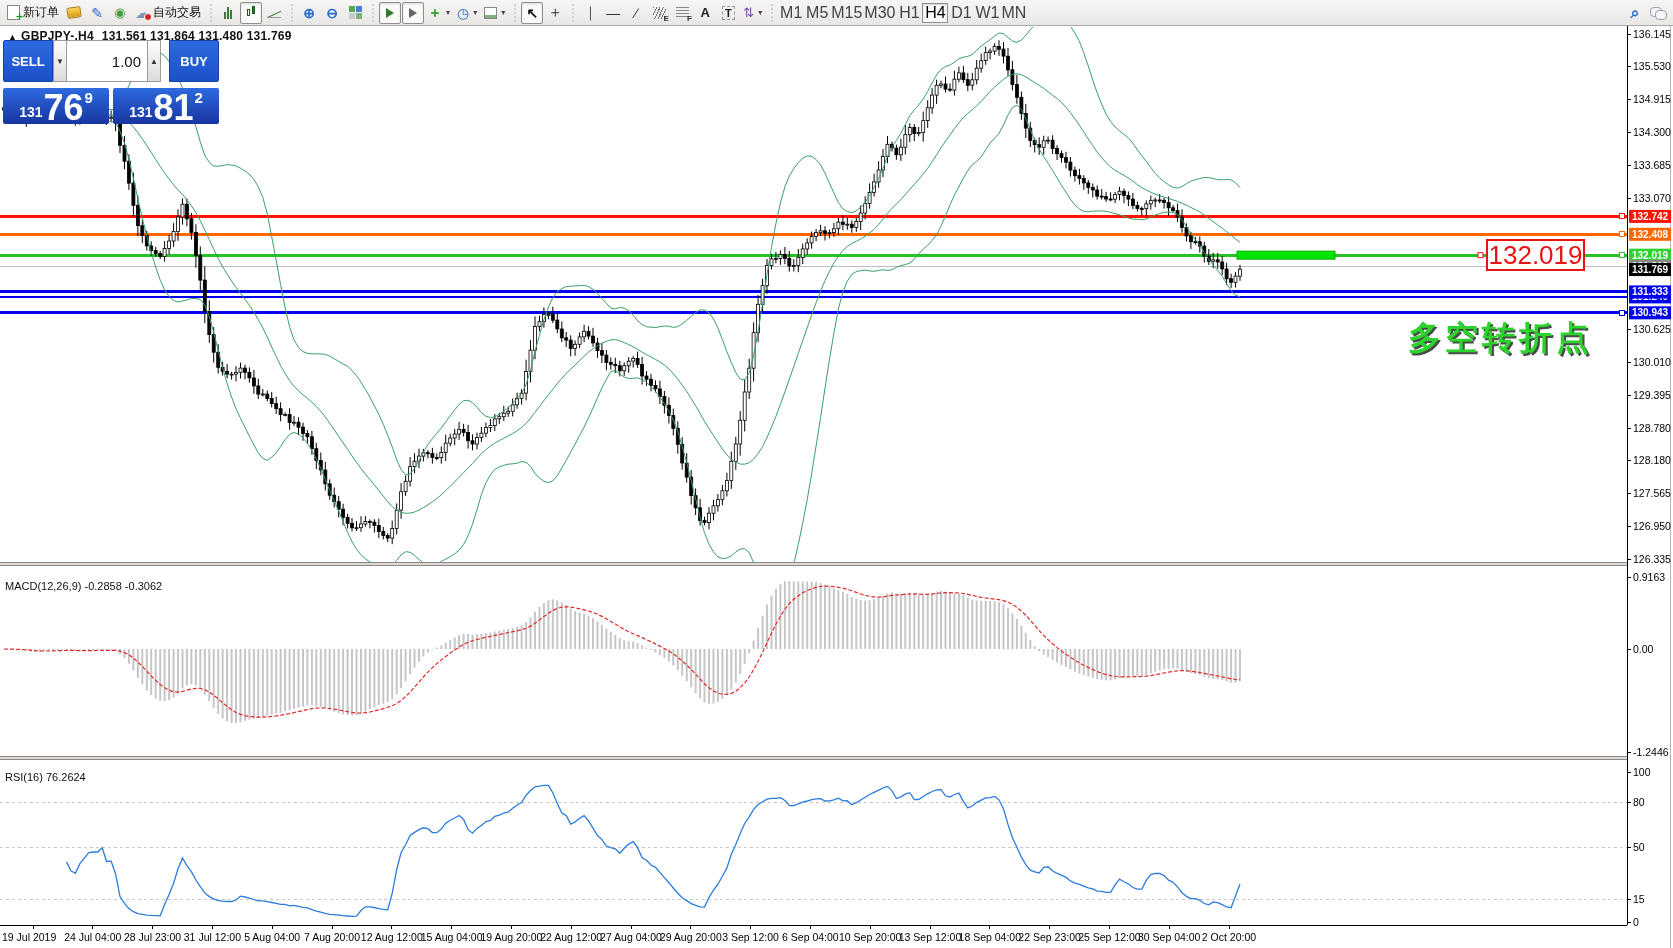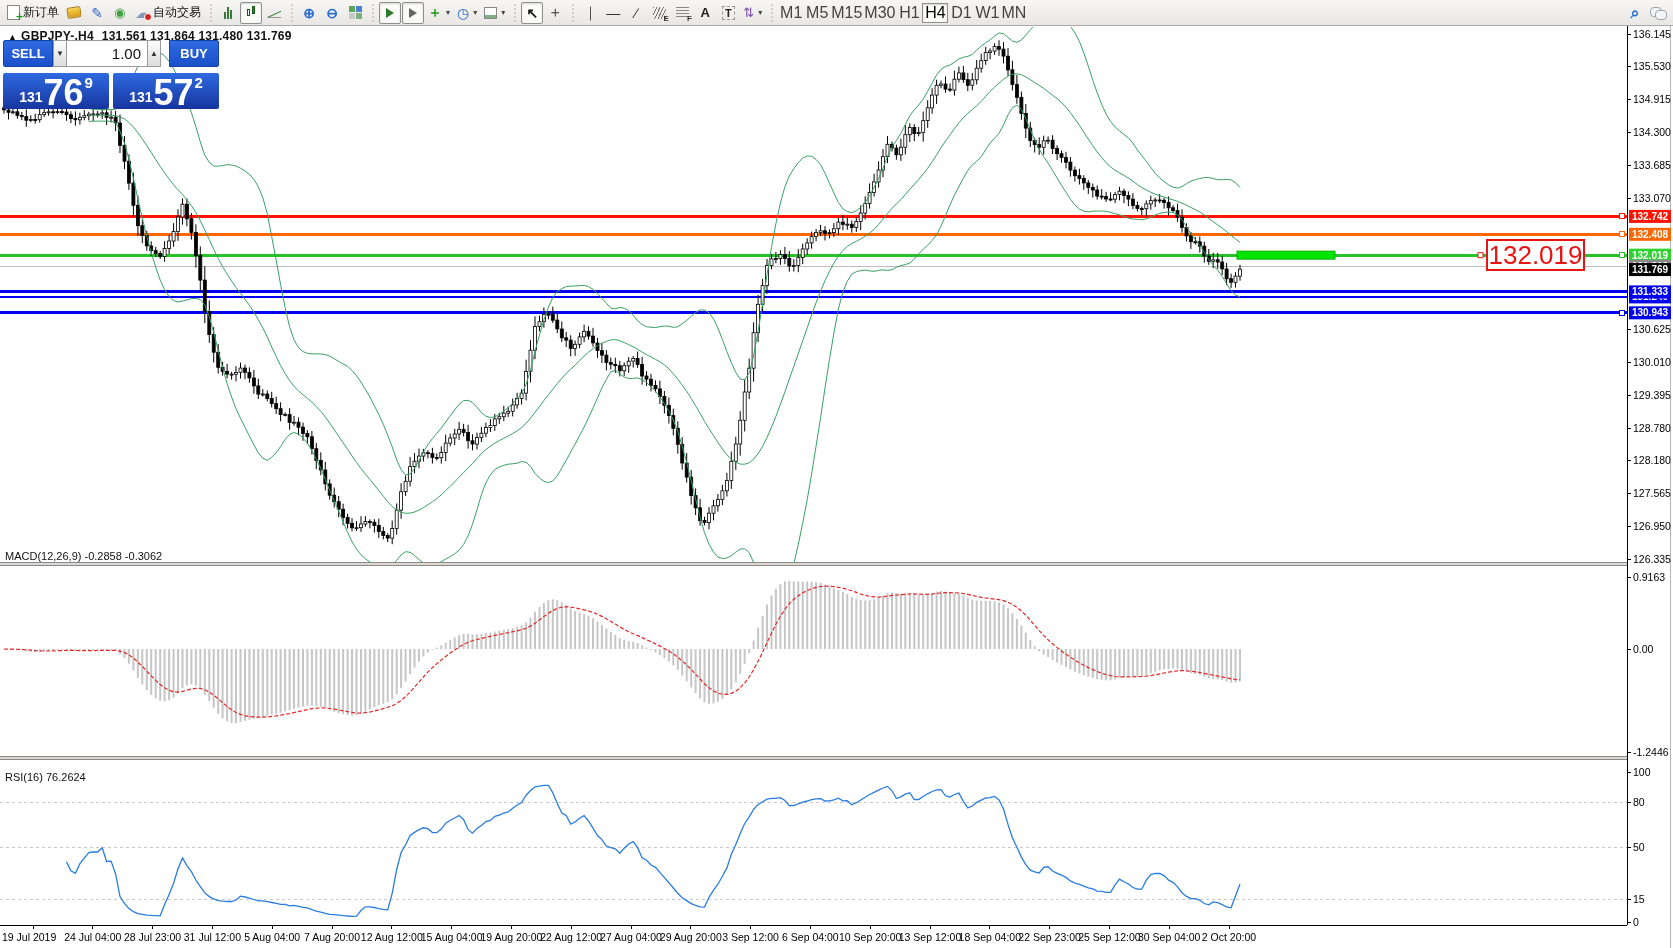--- a/index.html
+++ b/index.html
@@ -64,42 +64,42 @@
   #tf-box{display:flex;align-items:center;}
   .spacer{flex:1;}
 
   
   #chartArea{position:absolute;left:0;top:0;width:1673px;height:948px;}
   #symbolTitle{position:absolute;left:8px;top:29px;font-size:12px;font-weight:bold;color:#111;letter-spacing:.2px;}
   #symbolTitle .tri{font-size:9px;margin-right:4px;}
   #symbolTitle .ohlc{font-weight:bold;margin-left:8px;}
 
   #orderPanel{position:absolute;left:3px;top:40px;width:216px;}
-  .op-row1{display:flex;height:27px;}
+  .op-row1{display:flex;height:42px;}
   .op-btn{background:linear-gradient(#2e6ae0,#1b50c8);color:#fff;font-size:13px;font-weight:bold;
      display:flex;align-items:center;justify-content:center;border:1px solid #1443a8;}
   #sellBtn{width:50px;border-radius:2px 0 0 2px;}
   #buyBtn{width:50px;margin-left:8px;border-radius:0 2px 2px 0;}
   .spin{width:14px;background:linear-gradient(#fdfdfd,#dcdcdc);border:1px solid #9a9a9a;
      display:flex;align-items:center;justify-content:center;font-size:8px;color:#333;}
   #volInput{width:80px;border:1px solid #9a9a9a;border-left:none;border-right:none;
      text-align:right;font-size:15px;padding-right:6px;color:#111;font-family:"Liberation Sans",sans-serif;}
   .op-row2{display:flex;margin-top:6px;gap:4px;}
   .px-box{width:106px;height:36px;background:linear-gradient(#2e6ae0,#17359e);color:#fff;
      display:flex;align-items:flex-end;justify-content:center;padding-bottom:2px;border-radius:2px;}
   .px-box .small{font-size:14px;font-weight:bold;margin-bottom:2px;}
   .px-box .big{font-size:36px;font-weight:bold;line-height:28px;margin:0 1px;}
   .px-box .sup{font-size:15px;font-weight:bold;align-self:flex-start;margin-top:1px;}
 
   #callout{position:absolute;left:1486px;top:239px;width:99px;height:32px;background:#fff;
      border:2px solid #e81414;color:#e81414;font-size:26px;display:flex;align-items:center;justify-content:center;z-index:5;}
   #cnNote{position:absolute;left:1408px;top:316px;font-size:33px;font-weight:bold;color:#2cd32c;
      letter-spacing:4px;text-shadow:2px 2px 0 #4a4a4a;z-index:5;white-space:nowrap;}
   .ind-label{position:absolute;left:5px;font-size:11px;color:#111;}
-  #macdLabel{top:550px;}
+  #macdLabel{top:580px;}
   #rsiLabel{top:771px;}
   svg text{font-family:"Liberation Sans",sans-serif;}
 </style>
 </head>
 <body>
 
 <div id="wrap">
 
   <div id="toolbar">
     <div class="tb">
@@ -992,27 +992,28 @@
         <div class="op-btn" id="buyBtn">BUY</div>
       </div>
       <div class="op-row2">
         <div class="px-box">
           <span class="small">131</span>
           <span class="big">76</span>
           <span class="sup">9</span>
         </div>
         <div class="px-box">
           <span class="small">131</span>
-          <span class="big">57</span>
+          <span class="big">81</span>
           <span class="sup">2</span>
         </div>
       </div>
     </div>
 
     <div id="callout">132.019</div>
+    <div id="cnNote">多空转折点</div>
 
     <div class="ind-label" id="macdLabel">
       <span>MACD(12,26,9)</span> <span>-0.2858 -0.3062</span>
     </div>
     <div class="ind-label" id="rsiLabel">
       <span>RSI(16)</span> <span>76.2624</span>
     </div>
   </div>
 </div>
 

